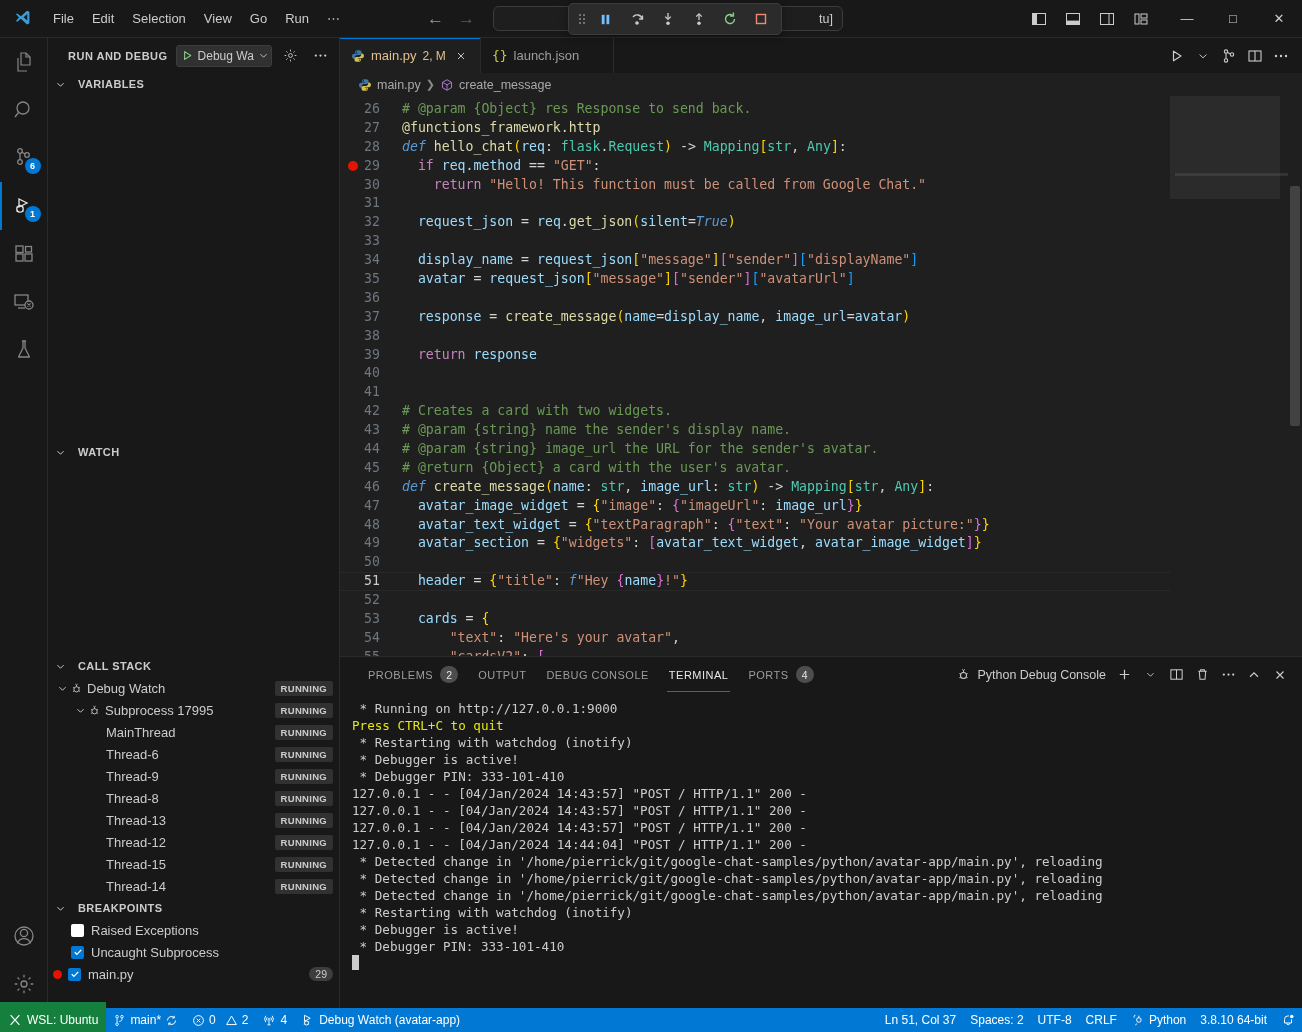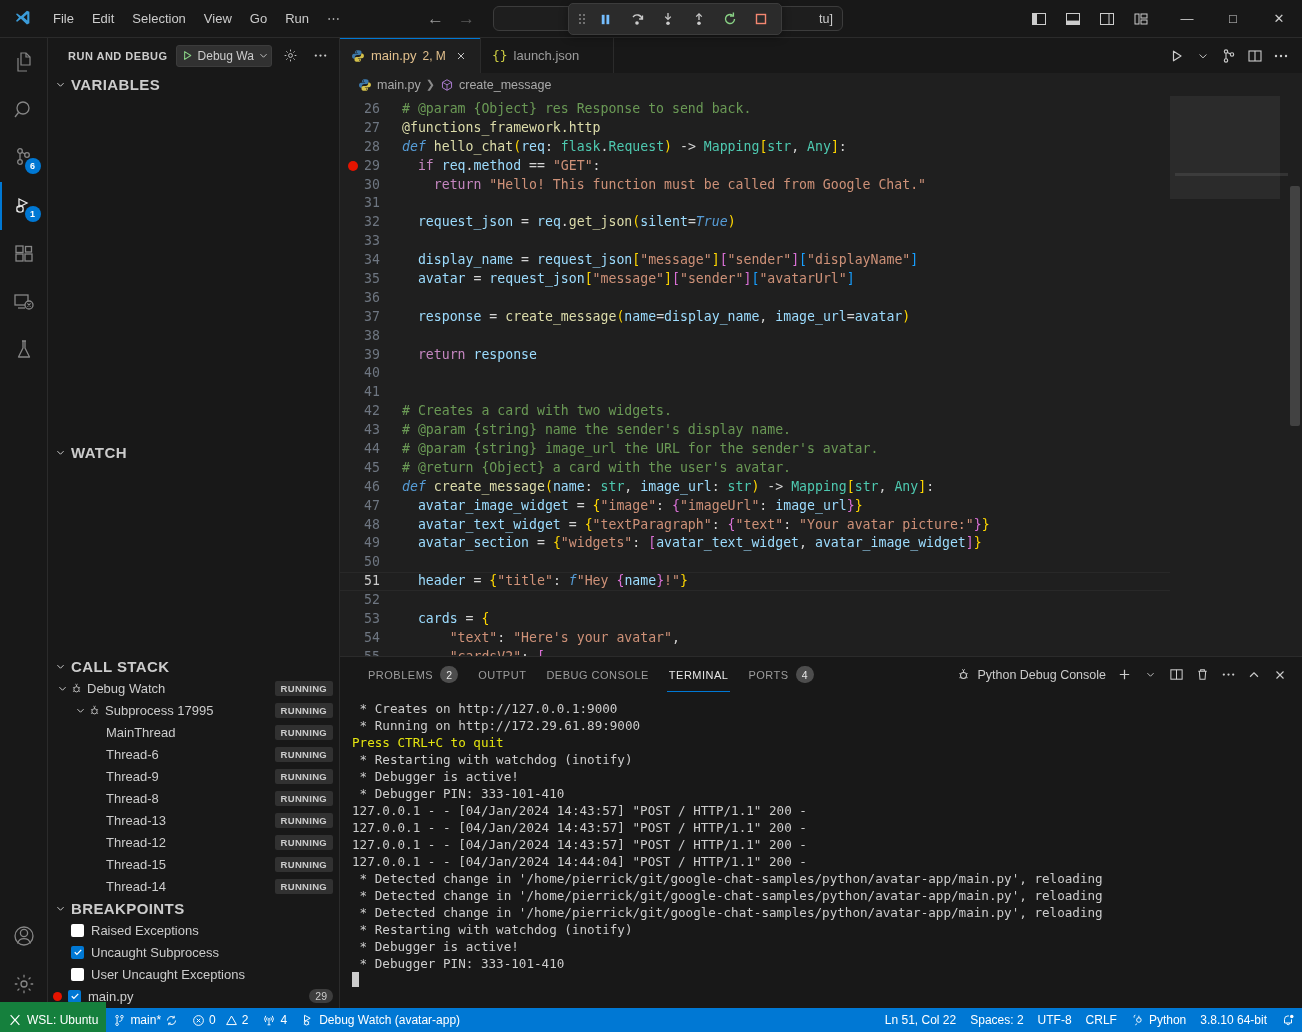--- a/index.html
+++ b/index.html
@@ -72,22 +72,22 @@
   .sb-title { font-size:11px; letter-spacing:.5px; text-transform:uppercase; color:#cccccc; font-weight:600; }
   .launch-select {
     height:22px; background:#313131; border:1px solid #3c3c3c; border-radius:3px;
     display:flex; align-items:center; padding:0 2px 0 4px; gap:4px; max-width:104px;
   }
   .launch-name { font-size:12px; color:#cccccc; white-space:nowrap; overflow:hidden; max-width:62px; }
   .sb-icon-btn { width:22px; height:22px; display:flex; align-items:center; justify-content:center; color:#cccccc; border-radius:4px; }
 
   .section { display:flex; flex-direction:column; min-height:0; }
   .section-head {
-    height:22px; display:flex; align-items:center; gap:3px; padding-left:4px; flex:none;
-    font-size:15px; font-weight:700; letter-spacing:.4px; color:#cccccc; text-transform:uppercase;
+    height:22px; display:flex; align-items:center; gap:10px; padding-left:4px; flex:none;
+    font-size:11px; font-weight:700; letter-spacing:.4px; color:#cccccc; text-transform:uppercase;
   }
   .twisty { width:16px; display:flex; align-items:center; justify-content:center; color:#cccccc; }
   .section-body { overflow:hidden; }
 
   .tree-row { height:22px; display:flex; align-items:center; font-size:13px; color:#cccccc; padding-right:6px; }
   .tree-label { white-space:nowrap; overflow:hidden; text-overflow:ellipsis; }
   .state-pill {
     margin-left:auto; background:#313131; color:#cccccc; font-size:9.5px;
     letter-spacing:.3px; padding:2px 6px; border-radius:2px; font-weight:600;
   }
@@ -515,24 +515,20 @@
               <span class="tree-label">Raised Exceptions</span>
             </div>
             <div class="tree-row" style="padding-left: 23px;">
               <span class="cb on">
                 <svg width="10" height="10" viewBox="0 0 16 16">
                   <path d="M2.8 8.4 6.2 11.8 13.2 4.6" stroke="#ffffff" stroke-width="2.1" fill="none"></path>
                 </svg>
               </span>
               <span class="tree-label">Uncaught Subprocess</span>
             </div>
-            <div class="tree-row" style="padding-left: 23px;">
-              <span class="cb off"></span>
-              <span class="tree-label">User Uncaught Exceptions</span>
-            </div>
             <div class="tree-row" style="padding-left: 0px;">
               <span class="bp-dot"></span>
               <span class="cb on">
                 <svg width="10" height="10" viewBox="0 0 16 16">
                   <path d="M2.8 8.4 6.2 11.8 13.2 4.6" stroke="#ffffff" stroke-width="2.1" fill="none"></path>
                 </svg>
               </span>
               <span class="tree-label">main.py</span>
               <span class="count-pill">29</span>
             </div>
@@ -727,22 +723,21 @@
                 </svg>
               </div>
               <div class="pa-btn">
                 <svg width="14" height="14" viewBox="0 0 16 16">
                   <path d="M4 4l8 8M12 4l-8 8" stroke="#cccccc" stroke-width="1.3"></path>
                 </svg>
               </div>
             </div>
           </div>
         <div class="terminal" id="terminal">
-            <div class="term-line"> * Creates on http://127.0.0.1:9000</div>
-            <div class="term-line"> * Running on http://172.29.61.89:9000</div>
+            <div class="term-line"> * Running on http://127.0.0.1:9000</div>
             <div class="term-line yellow">Press CTRL+C to quit</div>
             <div class="term-line"> * Restarting with watchdog (inotify)</div>
             <div class="term-line"> * Debugger is active!</div>
             <div class="term-line"> * Debugger PIN: 333-101-410</div>
             <div class="term-line">127.0.0.1 - - [04/Jan/2024 14:43:57] "POST / HTTP/1.1" 200 -</div>
             <div class="term-line">127.0.0.1 - - [04/Jan/2024 14:43:57] "POST / HTTP/1.1" 200 -</div>
             <div class="term-line">127.0.0.1 - - [04/Jan/2024 14:43:57] "POST / HTTP/1.1" 200 -</div>
             <div class="term-line">127.0.0.1 - - [04/Jan/2024 14:44:04] "POST / HTTP/1.1" 200 -</div>
             <div class="term-line"> * Detected change in '/home/pierrick/git/google-chat-samples/python/avatar-app/main.py', reloading</div>
             <div class="term-line"> * Detected change in '/home/pierrick/git/google-chat-samples/python/avatar-app/main.py', reloading</div>
@@ -813,21 +808,21 @@
         <svg width="14" height="14" viewBox="0 0 16 16">
             <path d="M4 2.6 10.5 6 4 9.4z" fill="none" stroke="#fff" stroke-width="1.1" stroke-linejoin="round"></path>
             <circle cx="6.3" cy="11.4" r="2.3" fill="none" stroke="#fff" stroke-width="1.1"></circle>
             <path d="M3.2 10.2h1M8.4 10.2h1M3.2 12.9h1M8.4 12.9h1" stroke="#fff" stroke-width="1"></path>
           </svg>
       </span>
       <span>Debug Watch (avatar-app)</span>
     </div>
 
     <div class="sb-right">
-      <div class="sb-item">Ln 51, Col 22</div>
+      <div class="sb-item">Ln 51, Col 37</div>
       <div class="sb-item">Spaces: 2</div>
       <div class="sb-item">UTF-8</div>
       <div class="sb-item">CRLF</div>
       <div class="sb-item">
         <span>
           <svg width="14" height="14" viewBox="0 0 16 16">
               <path d="M5 2.5c-1 0-1.4.6-1.4 1.4v1.4M5 13.5c1 0 1.4-.6 1.4-1.4" stroke="#fff" stroke-width="1.1" fill="none"></path>
               <circle cx="9" cy="8" r="2.6" fill="none" stroke="#fff" stroke-width="1.1"></circle>
               <path d="M9 5.4V3" stroke="#fff" stroke-width="1.1"></path>
             </svg>

